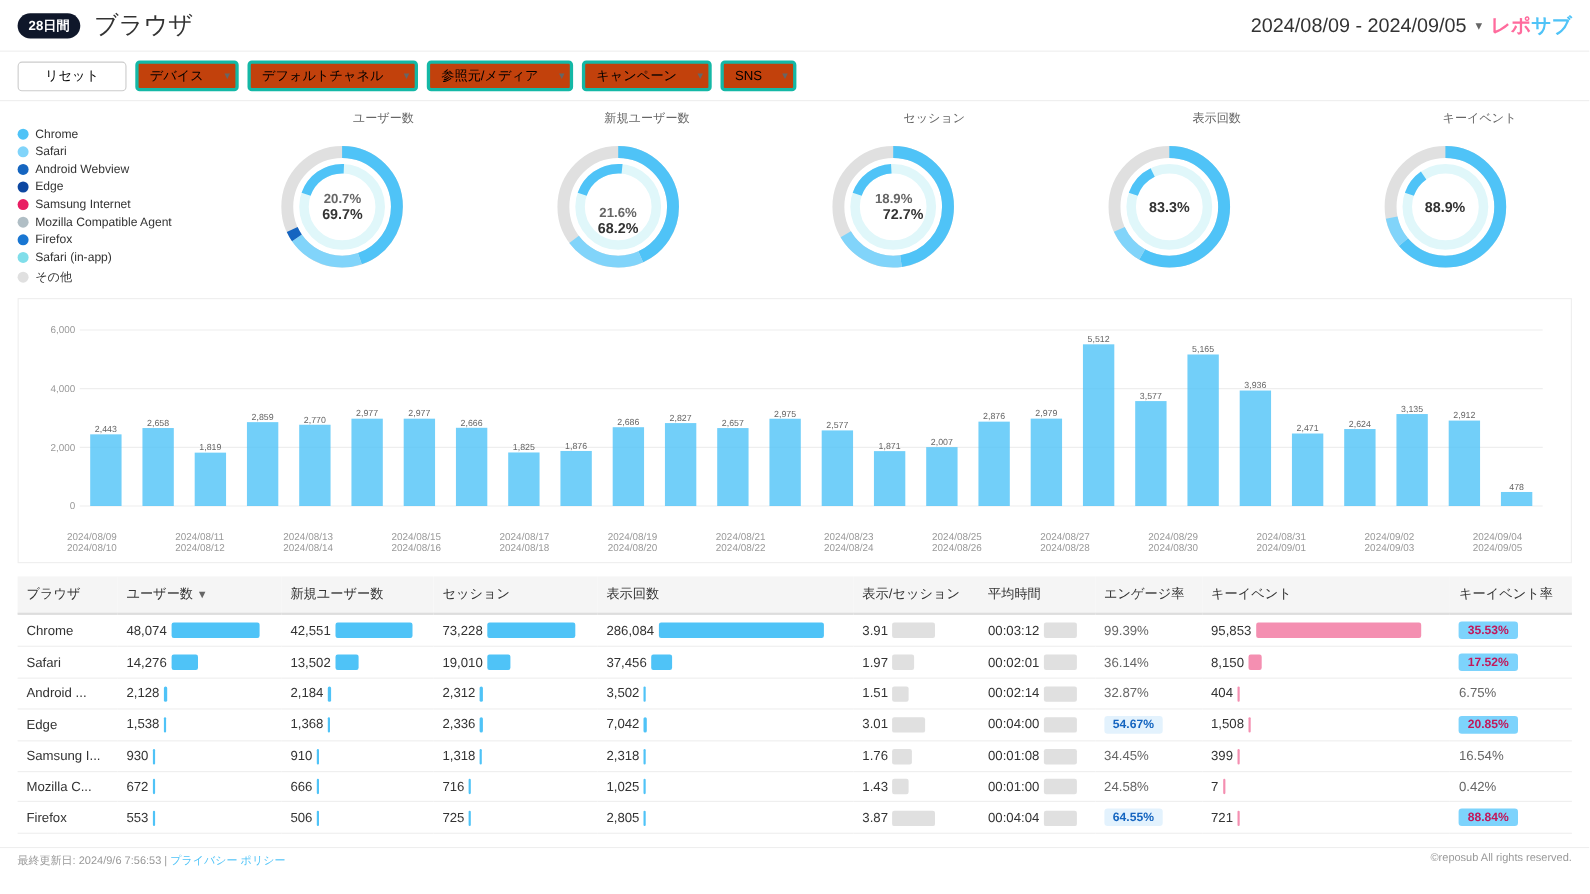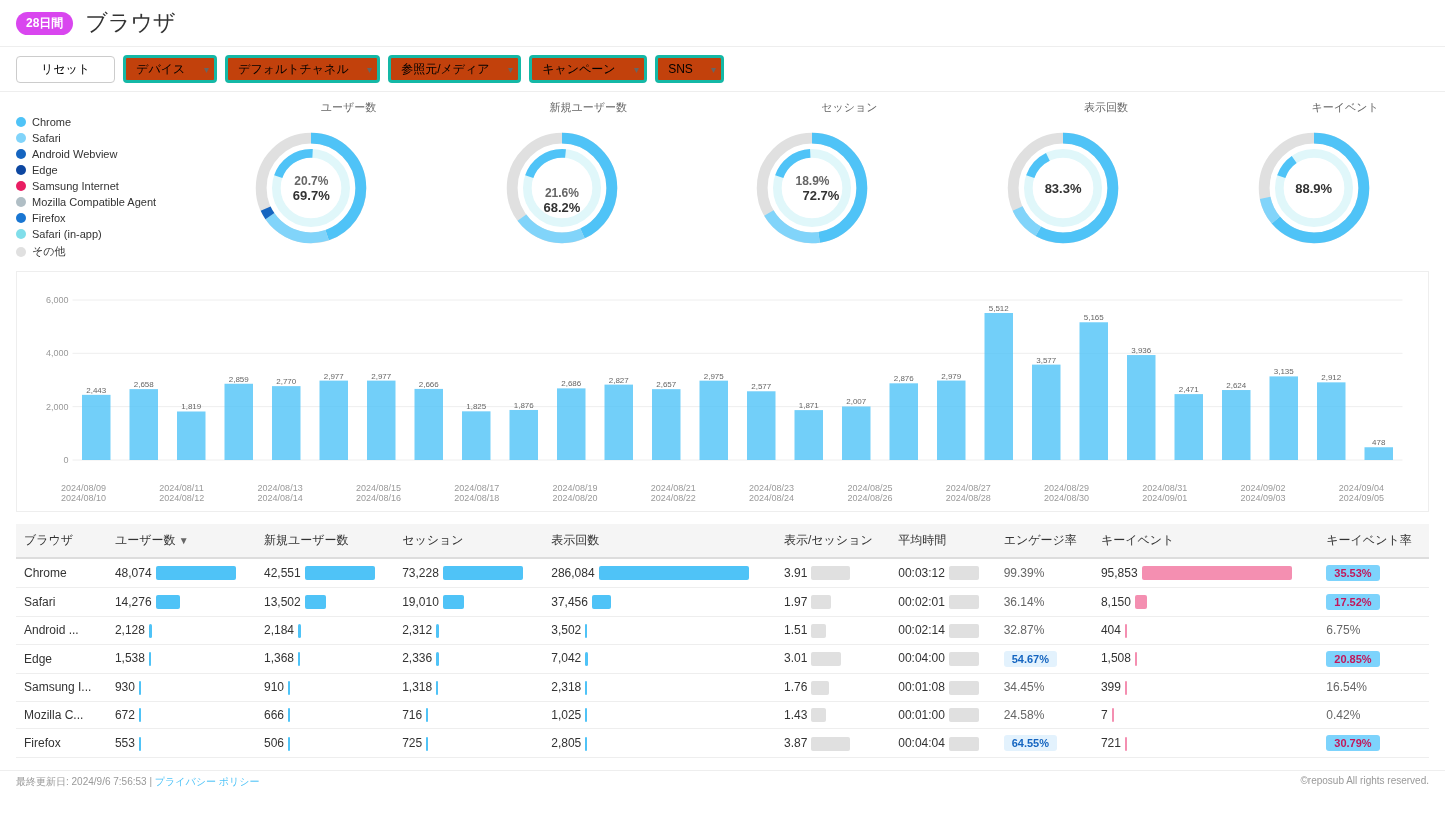--- a/index.html
+++ b/index.html
@@ -1,20 +1,20 @@
 <!DOCTYPE html>
 <html><head>
   <meta charset="utf-8">
   <style>
     * { box-sizing: border-box; margin: 0; padding: 0; }
     body { font-family: 'Helvetica Neue', Arial, sans-serif; background: #fff; font-size: 12px; color: #333; overflow-x: hidden; }
     
     .header { display: flex; align-items: center; justify-content: space-between; padding: 8px 16px; border-bottom: 1px solid #eee; }
     .header-left { display: flex; align-items: center; gap: 12px; }
-    .badge-28 { background: #d946ef; color: #fff; border-radius: 12px; padding: 3px 10px; font-size: 12px; font-weight: bold; }
+    .badge-28 { background: #0f172a; color: #fff; border-radius: 12px; padding: 3px 10px; font-size: 12px; font-weight: bold; }
     .page-title { font-size: 22px; font-weight: 500; color: #333; }
     .header-right { display: flex; align-items: center; gap: 8px; }
     .date-range { font-size: 18px; color: #333; }
     .logo { color: #ff6b9d; font-weight: bold; font-size: 18px; }
     .logo span { color: #4fc3f7; }
 
     .filters { display: flex; align-items: center; gap: 8px; padding: 8px 16px; border-bottom: 1px solid #eee; }
     .btn-reset { border: 1px solid #ccc; background: #fff; padding: 4px 24px; border-radius: 4px; cursor: pointer; font-size: 12px; }
     .filter-select { border: 3px solid #14b8a6; background: #c2410c; padding: 4px 28px 4px 10px; border-radius: 4px; font-size: 12px; appearance: none; cursor: pointer; position: relative; }
     .select-wrap { position: relative; display: inline-block; }
@@ -55,20 +55,25 @@
 
     svg text { font-family: 'Helvetica Neue', Arial, sans-serif; }
   </style>
 </head>
 <body>
 
 <div class="header">
   <div class="header-left">
     <span class="badge-28">28日間</span>
     <span class="page-title">ブラウザ</span>
+  </div>
+  <div class="header-right">
+    <span class="date-range">2024/08/09 - 2024/09/05</span>
+    <span style="cursor:pointer; color:#666;">▾</span>
+    <span class="logo">レポ<span>サブ</span></span>
   </div>
 </div>
 
 <div class="filters">
   <button class="btn-reset">リセット</button>
   <div class="select-wrap">
     <select class="filter-select">
       <option>デバイス</option>
     </select>
   </div>
@@ -402,21 +407,21 @@
         <tr>
     <td>Firefox</td>
     <td>553<span class="bar-inline bar-blue" style="width:2px;"></span></td>
     <td>506<span class="bar-inline bar-blue" style="width:2px;"></span></td>
     <td>725<span class="bar-inline bar-blue" style="width:2px;"></span></td>
     <td>2,805<span class="bar-inline bar-blue" style="width:2px;"></span></td>
     <td>3.87<span class="bar-inline" style="background:#e0e0e0;width:38.7px;"></span></td>
     <td>00:04:04<span class="bar-inline" style="background:#e0e0e0;width:30px;"></span></td>
     <td><span class="badge-val badge-blue">64.55%</span></td>
     <td>721<span class="bar-inline bar-pink" style="width:2px;"></span></td>
-    <td><span class="badge-val badge-pink">30.79%</span></td>
+    <td><span class="badge-val badge-pink">88.84%</span></td>
   </tr>
       </tbody>
   </table>
 
 </div>
 
 <div class="footer">
   <div>
     <span>最終更新日: 2024/9/6 7:56:53 |</span>
     <a href="#">プライバシー ポリシー</a>

